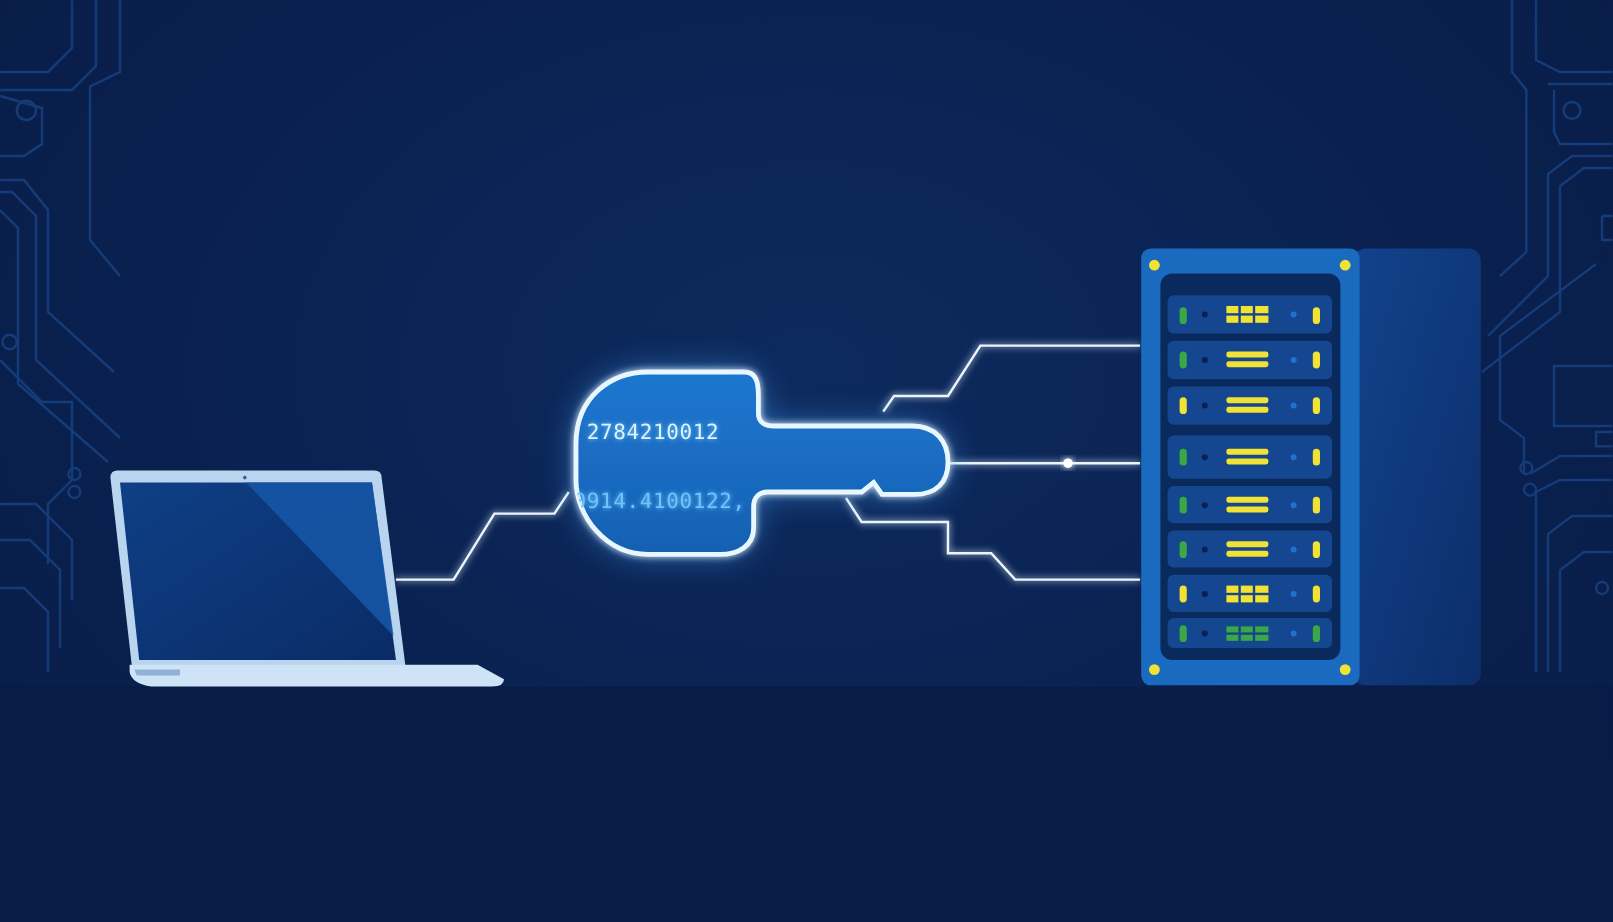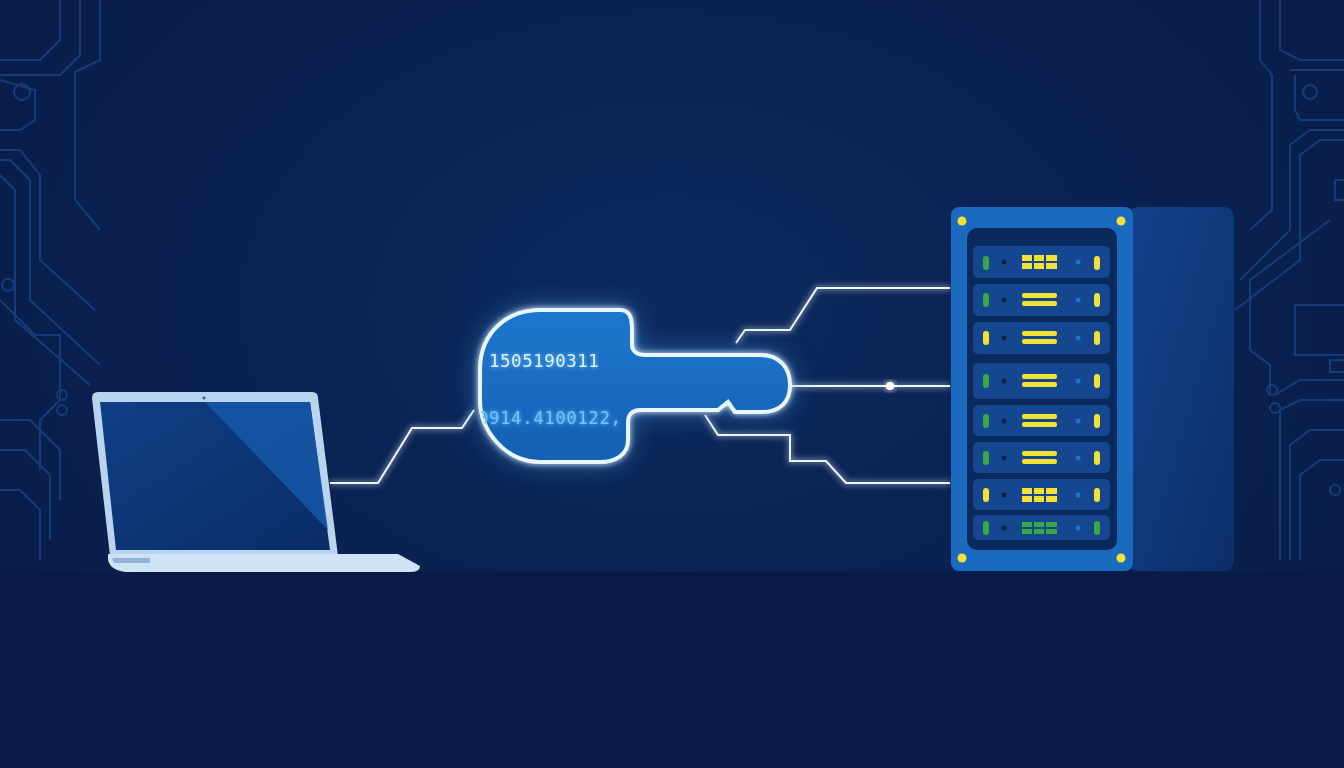--- a/index.html
+++ b/index.html
@@ -199,20 +199,20 @@
           <rect x="61" y="14" width="10" height="5" fill="#3aa845"></rect>
           <rect x="73" y="14" width="11" height="5" fill="#3aa845"></rect>
         <circle cx="105" cy="13" r="2.5" fill="#1f73d0"></circle>
         <rect x="121" y="6" width="6" height="14" rx="3" fill="#3aa845"></rect>
       </g>
     </g>
   </g>
 </svg>
 
 <div class="keytext" style="clip-path:path('M2 56 C2 16 32 -4 62 -4 H142 C152 -4 154 4 154 16 V31 C154 38 160 41 167 41 H282 C302 41 312 54 312 71 C312 88 302 98 284 98 H257 L250 88 L240 96 H162 C154 96 150 101 150 108 V126 C150 141 137 148 122 148 H62 C27 148 2 116 2 86 Z');">
-  <div> 1505190311</div>
+  <div> 2784210012</div>
   <div class="hl">0914.4100122,</div>
   
   
   
   
   
 </div>
 
 </body></html>

